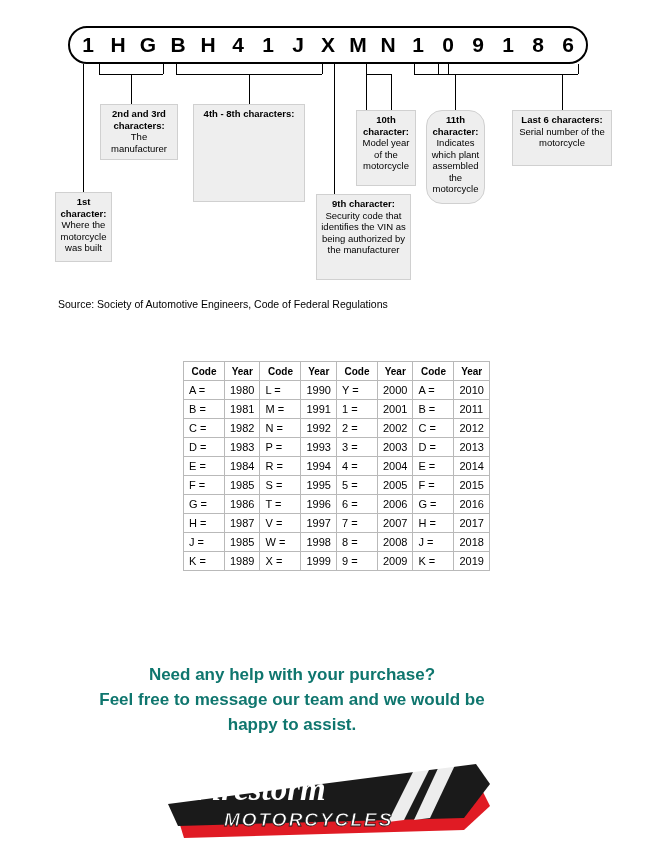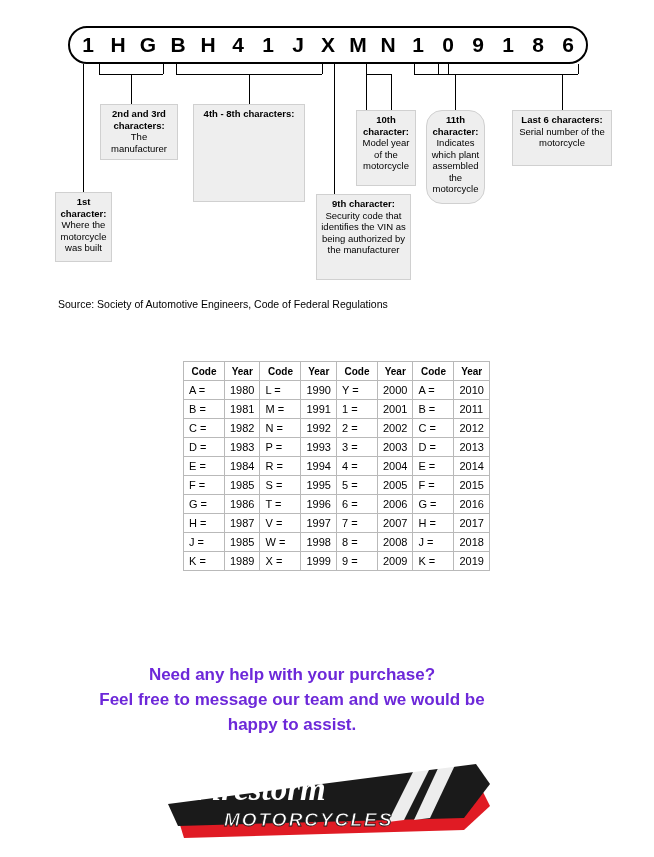--- a/index.html
+++ b/index.html
@@ -120,21 +120,21 @@
   
   #help-text {
     position: absolute;
     left: 0;
     top: 662px;
     width: 584px;
     text-align: center;
     font-size: 17px;
     font-weight: bold;
     line-height: 25px;
-    color: #6d28d9;
+    color: #0f766e;
   }
 
   
   #logo {
     position: absolute;
     left: 164px;
     top: 760px;
     width: 330px;
     height: 82px;
   }

